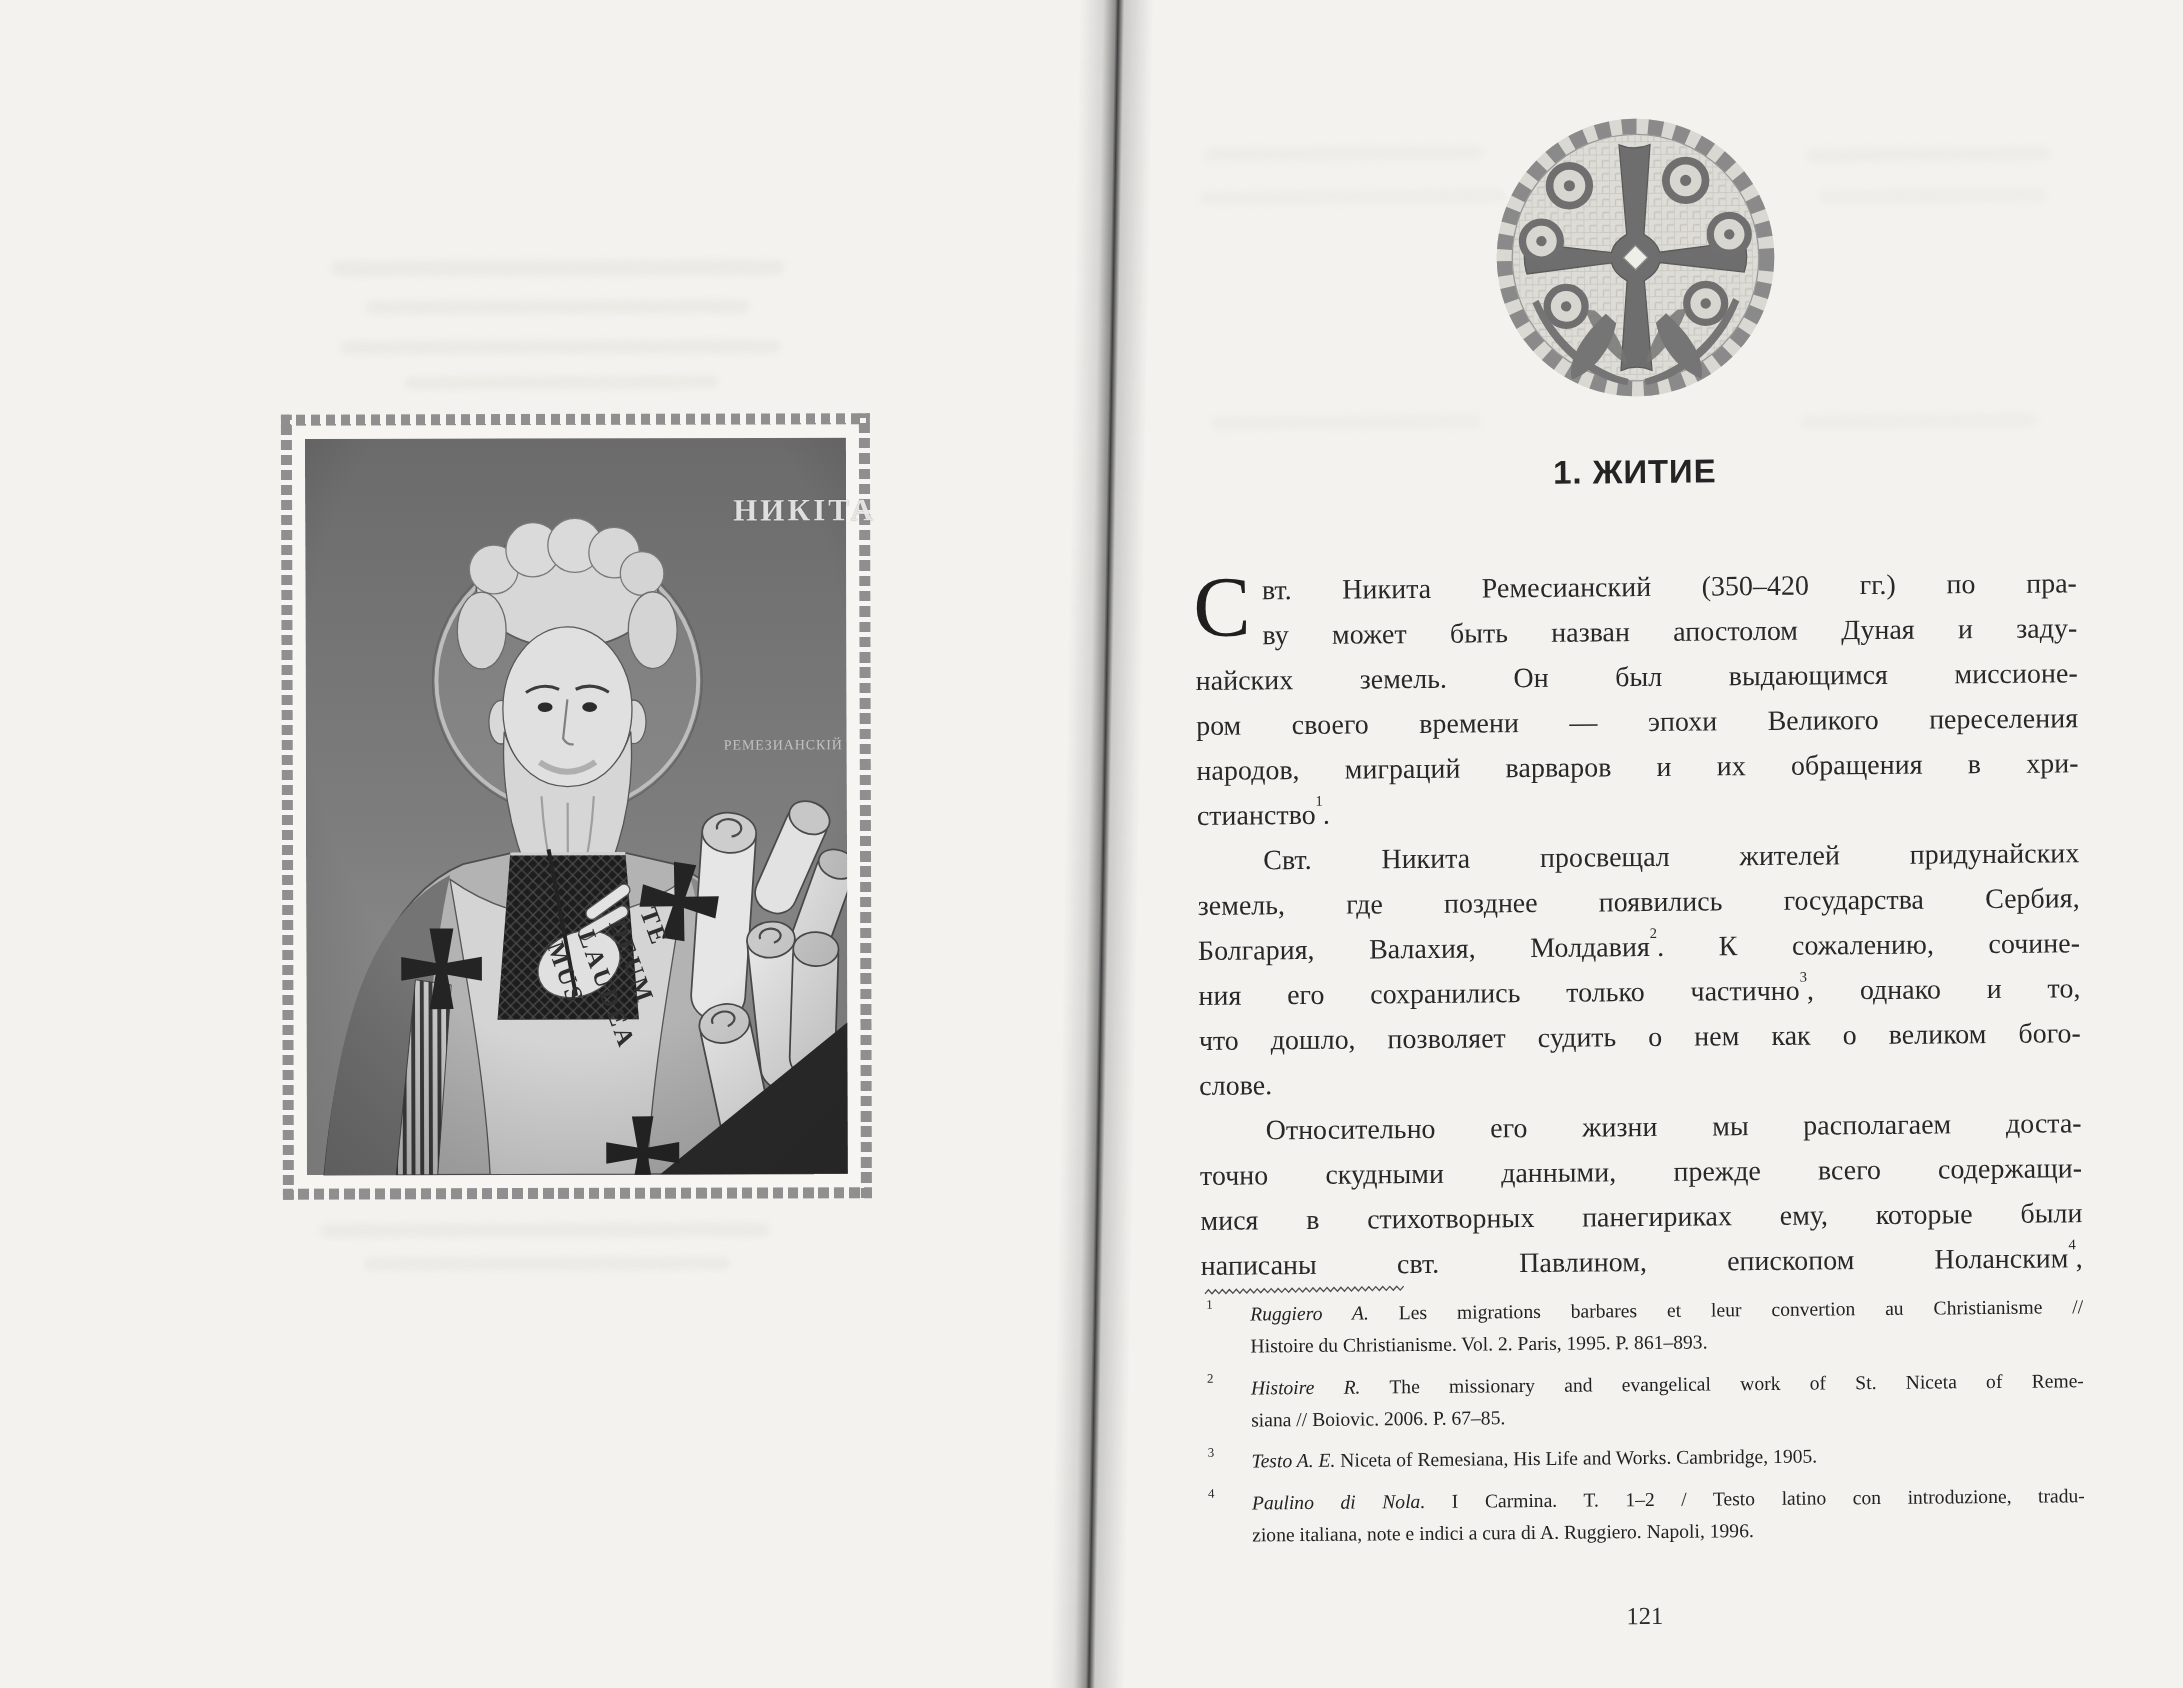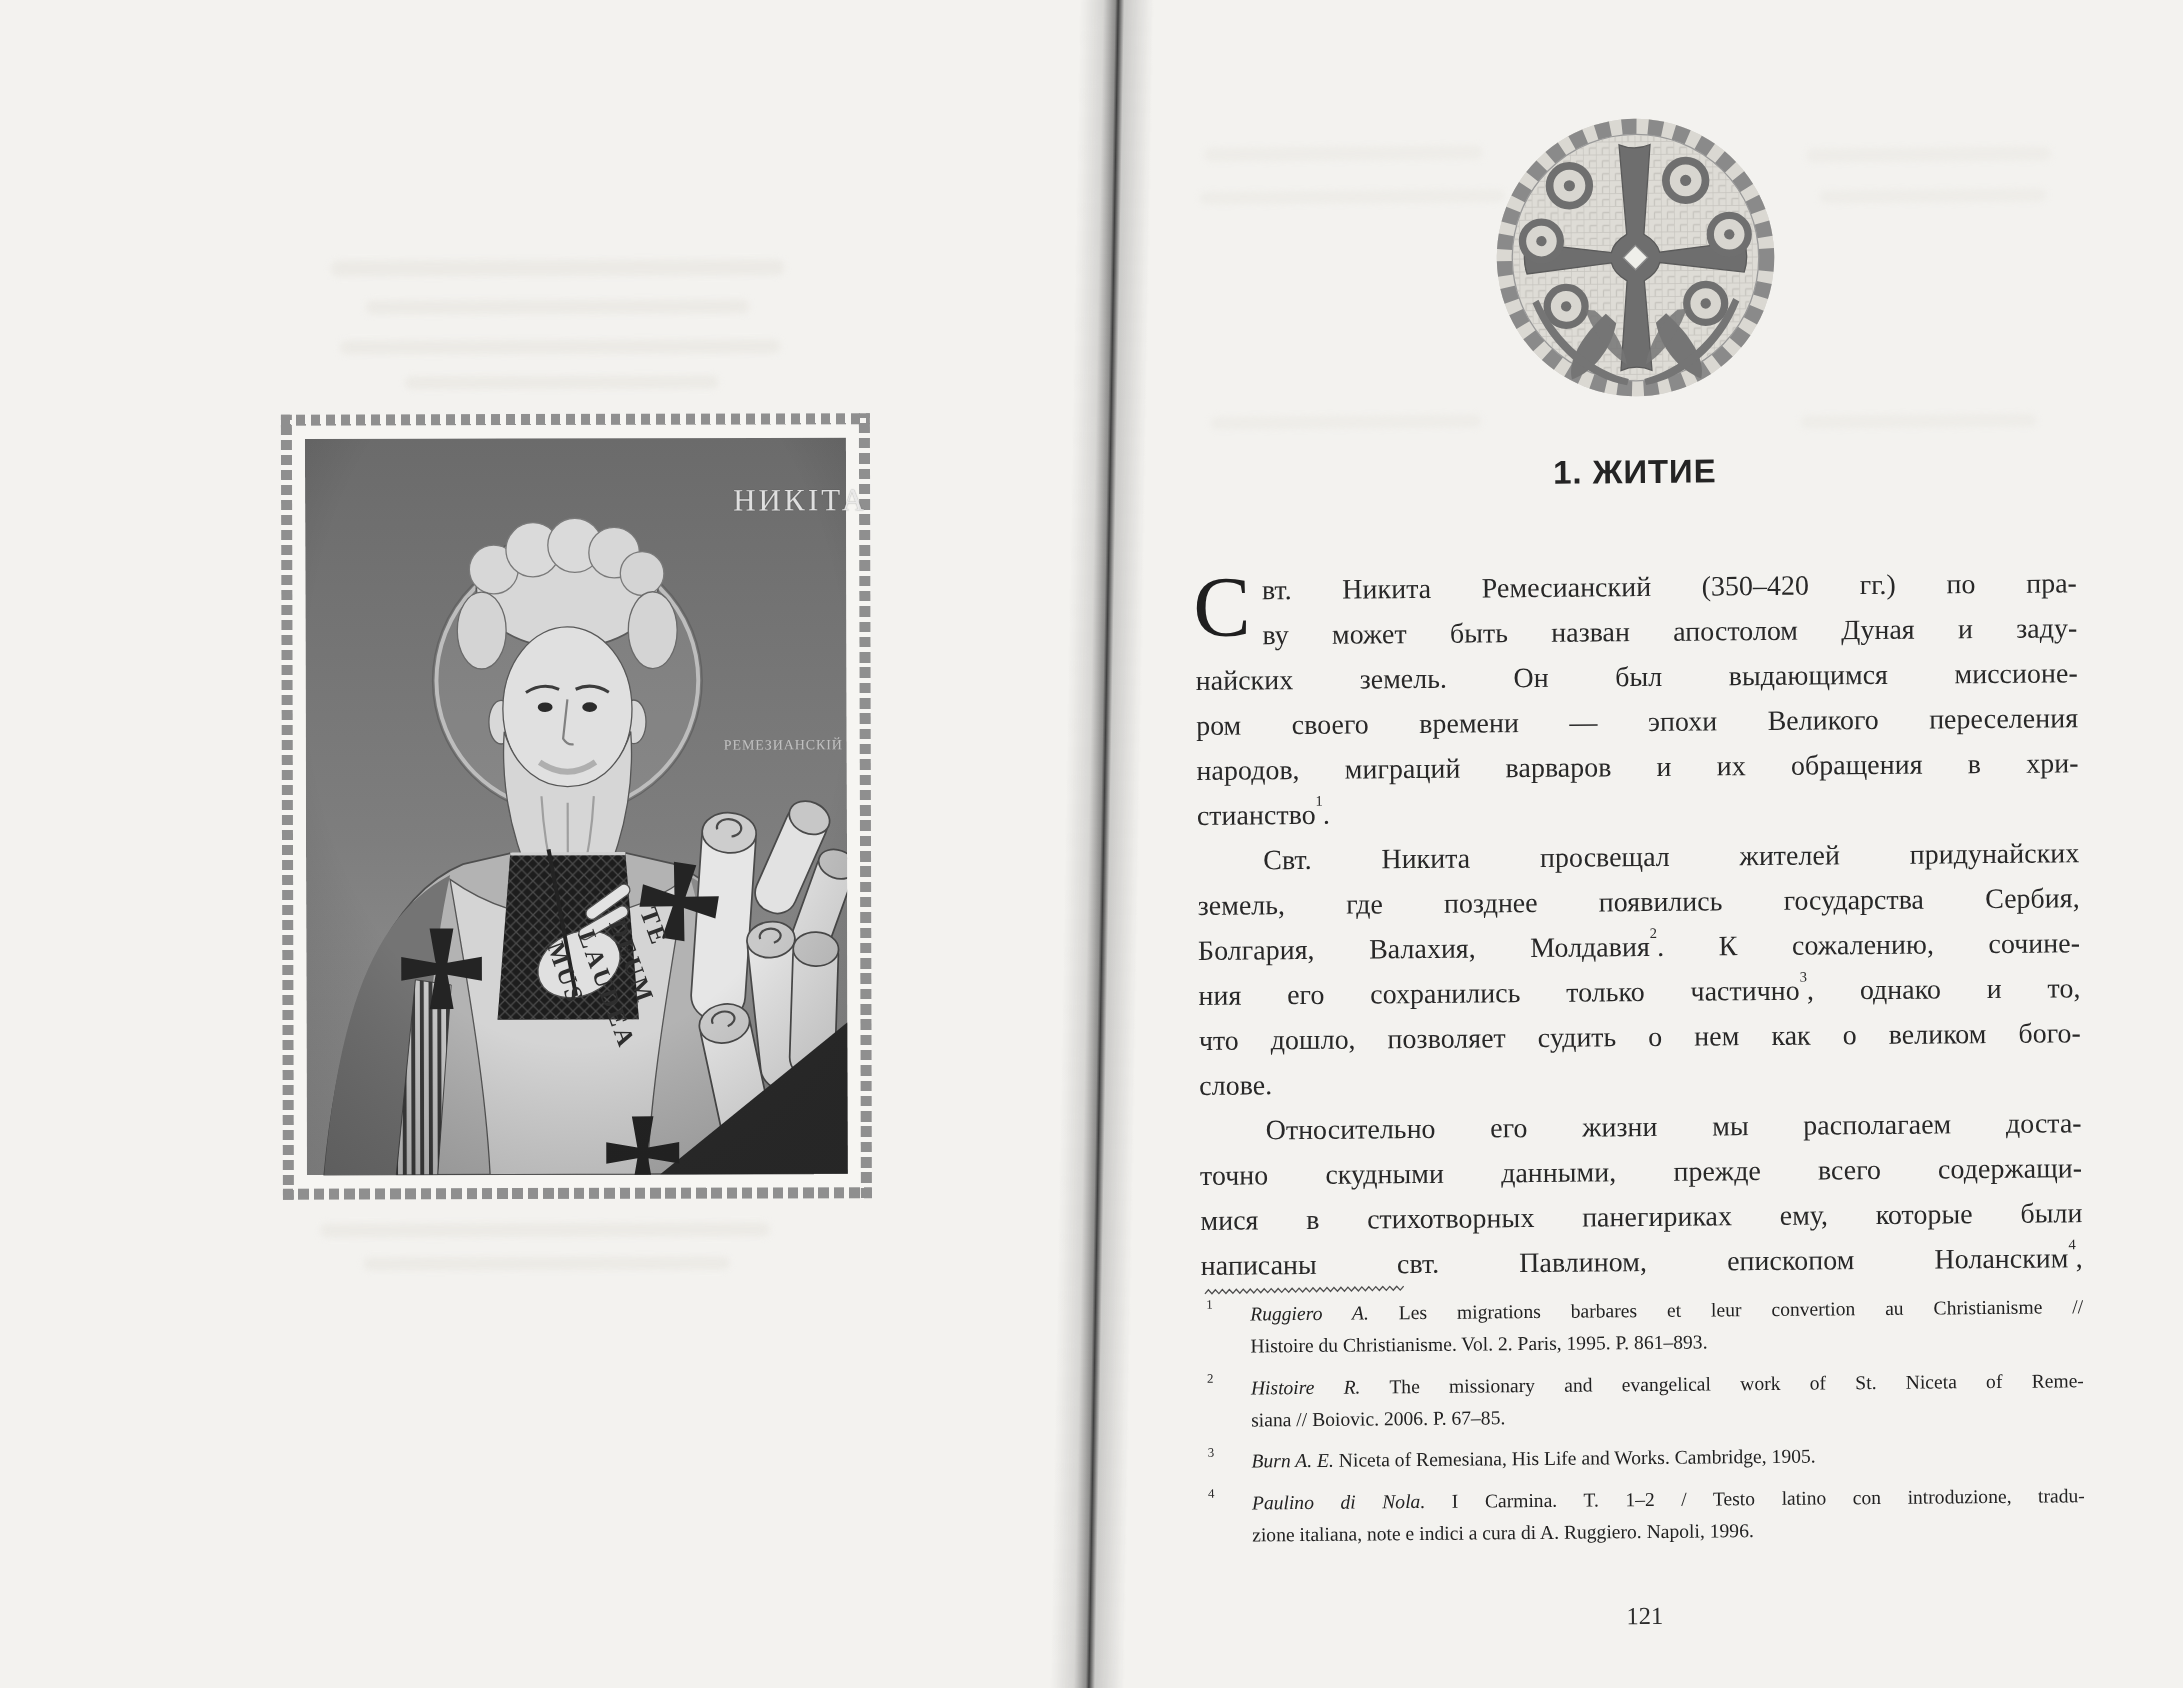--- a/index.html
+++ b/index.html
@@ -15,21 +15,21 @@
   .bleed.r{opacity:.5;}
   
   .left-page{position:absolute;left:0;top:0;width:1079px;height:1688px;transform:rotate(-0.15deg);}
   .icon-frame{position:absolute;left:282px;top:414px;width:589px;height:785px;background:#f6f5f2;}
   .tile{position:absolute;background-color:transparent;}
   .tile.t{left:0;top:0;right:0;height:11.4px;background:repeating-linear-gradient(90deg,#8f8f8f 0 9.6px,rgba(0,0,0,0) 9.6px 15px);}
   .tile.b{left:0;bottom:0;right:0;height:11.4px;background:repeating-linear-gradient(90deg,#8f8f8f 0 10.5px,rgba(0,0,0,0) 10.5px 15.3px);}
   .tile.l{left:0;top:0;bottom:0;width:11.4px;background:repeating-linear-gradient(0deg,#8f8f8f 0 9.6px,rgba(0,0,0,0) 9.6px 15px);}
   .tile.r{right:0;top:0;bottom:0;width:11.4px;background:repeating-linear-gradient(0deg,#8f8f8f 0 10.5px,rgba(0,0,0,0) 10.5px 15.3px);}
   .icon-art{position:absolute;left:24px;top:24px;width:541px;height:737px;}
-  .icon-name{position:absolute;left:452px;top:69px;width:131px;font-weight:normal;font-size:31px;
+  .icon-name{position:absolute;left:452px;top:79px;width:131px;font-weight:bold;font-size:31px;
              letter-spacing:3.1px;color:#e9e9e9;opacity:.92;text-shadow:0 0 1.3px rgba(0,0,0,.4);}
   .icon-see{position:absolute;left:442px;top:324px;width:131px;font-size:14px;letter-spacing:0.9px;
             color:#c9c9c9;opacity:.9;}
   .tedeum{position:absolute;left:381px;top:489px;width:131px;transform:rotate(70deg);
           transform-origin:0 0;font-weight:bold;font-size:25px;line-height:33px;letter-spacing:3.1px;
           color:#2e2e2e;font-family:"Liberation Serif",serif;}
   
   .right-page{position:absolute;left:1105px;top:0;width:1079px;height:1688px;
               transform:rotate(-0.5deg);transform-origin:539px 830px;}
   .mosaic{position:absolute;left:389px;top:111px;width:293px;height:293px;}
@@ -288,21 +288,21 @@
           <div class="fline just"><i>Ruggiero A.</i> Les migrations barbares et leur convertion au Christianisme //</div>
           <div class="fline">Histoire du Christianisme. Vol. 2. Paris, 1995. P. 861–893.</div>
         </div>
         <div class="fn">
           <span class="fnum">2</span>
           <div class="fline just"><i>Histoire R.</i> The missionary and evangelical work of St. Niceta of Reme-</div>
           <div class="fline">siana // Boiovic. 2006. P. 67–85.</div>
         </div>
         <div class="fn">
           <span class="fnum">3</span>
-          <div class="fline"><i>Burn A. E.</i> Niceta of Remesiana, His Life and Works. Cambridge, 1905.</div>
+          <div class="fline"><i>Testo A. E.</i> Niceta of Remesiana, His Life and Works. Cambridge, 1905.</div>
         </div>
         <div class="fn">
           <span class="fnum">4</span>
           <div class="fline just"><i>Paulino di Nola.</i> I Carmina. T. 1–2 / Testo latino con introduzione, tradu-</div>
           <div class="fline">zione italiana, note e indici a cura di A. Ruggiero. Napoli, 1996.</div>
         </div>
       </div>
 
     <div class="page-number">121</div>
   </div>

